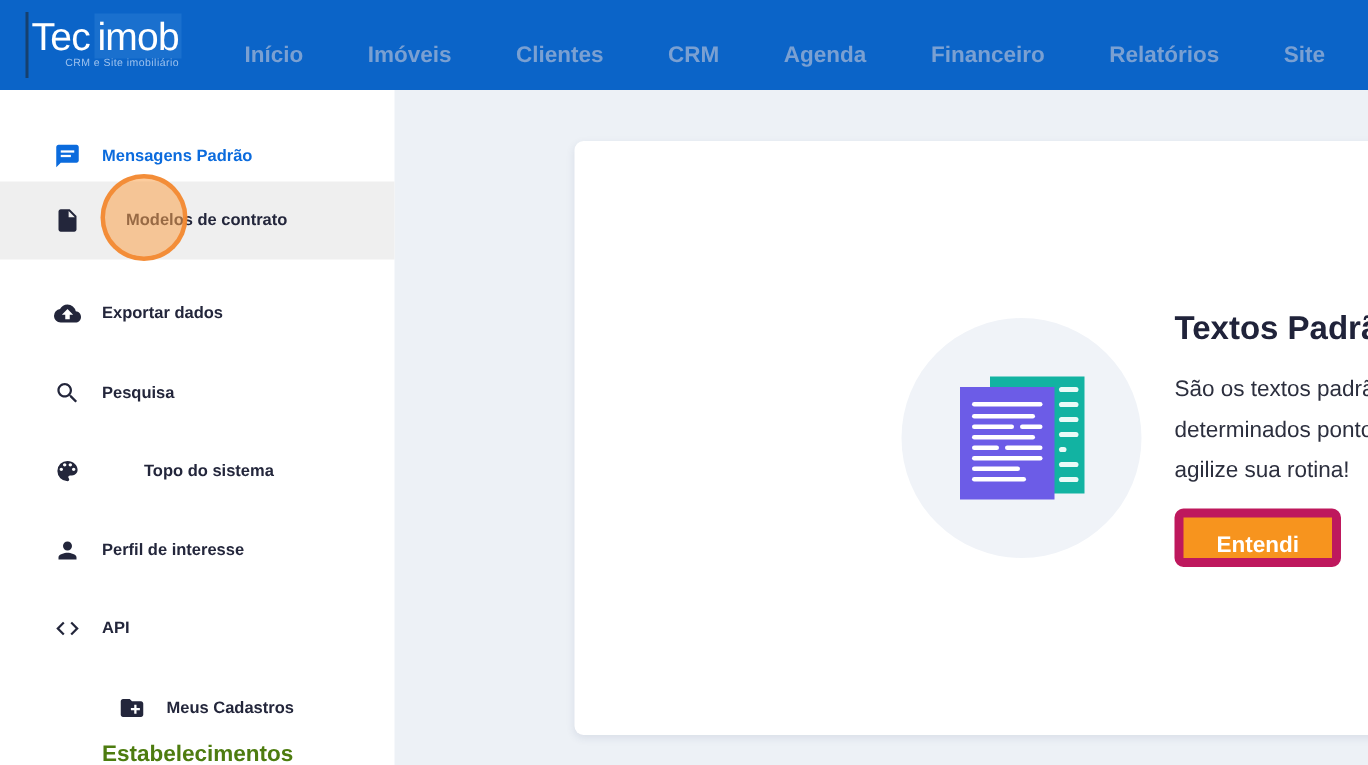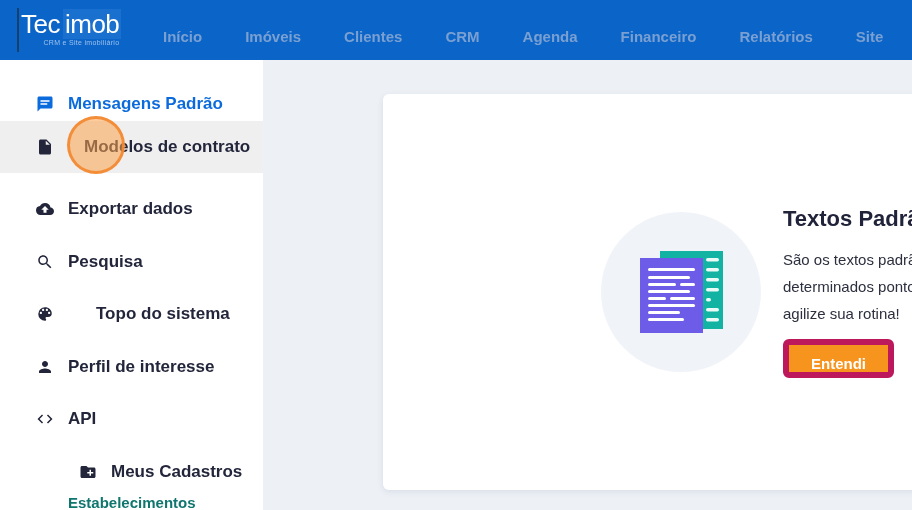--- a/index.html
+++ b/index.html
@@ -39,31 +39,31 @@
   }
 
   
   .sidebar {
     position:absolute; left:0; top:60px; width:263px; height:450px;
     background:#ffffff; z-index:10;
   }
   .side-item {
     position:absolute; left:0; width:263px; height:52px;
     display:flex; align-items:center; padding-left:36px;
-    font-size:17px; font-weight:bold; color:#23263b; cursor:pointer;
+    font-size:11px; font-weight:bold; color:#23263b; cursor:pointer;
   }
   .side-item .icon { width:18px; height:18px; margin-right:14px; flex:none; color:#23263b; }
   .side-item.active { color:#0b6bdd; }
   .side-item.active .icon { color:#0b6bdd; }
   .side-item.highlighted { background:#efefef; }
   .r0{top:18px;} .r1{top:61px;gap:16px;} .r2{top:123px;} .r3{top:176px;}
   .r4{top:228px;gap:28px;} .r5{top:281px;} .r6{top:333px;} .r7{top:386px;margin-left:43px;}
   .side-subitem {
     position:absolute; left:68px; top:434px; font-size:15px; font-weight:bold;
-    color:#0f766e; cursor:pointer; white-space:nowrap;
+    color:#4d7c0f; cursor:pointer; white-space:nowrap;
   }
   .click-indicator {
     position:absolute; left:67px; top:56px; width:58px; height:58px;
     border-radius:50%;
     background:rgba(250,163,76,0.55);
     border:3px solid rgba(243,134,45,0.9);
     z-index:12;
   }
 
   

